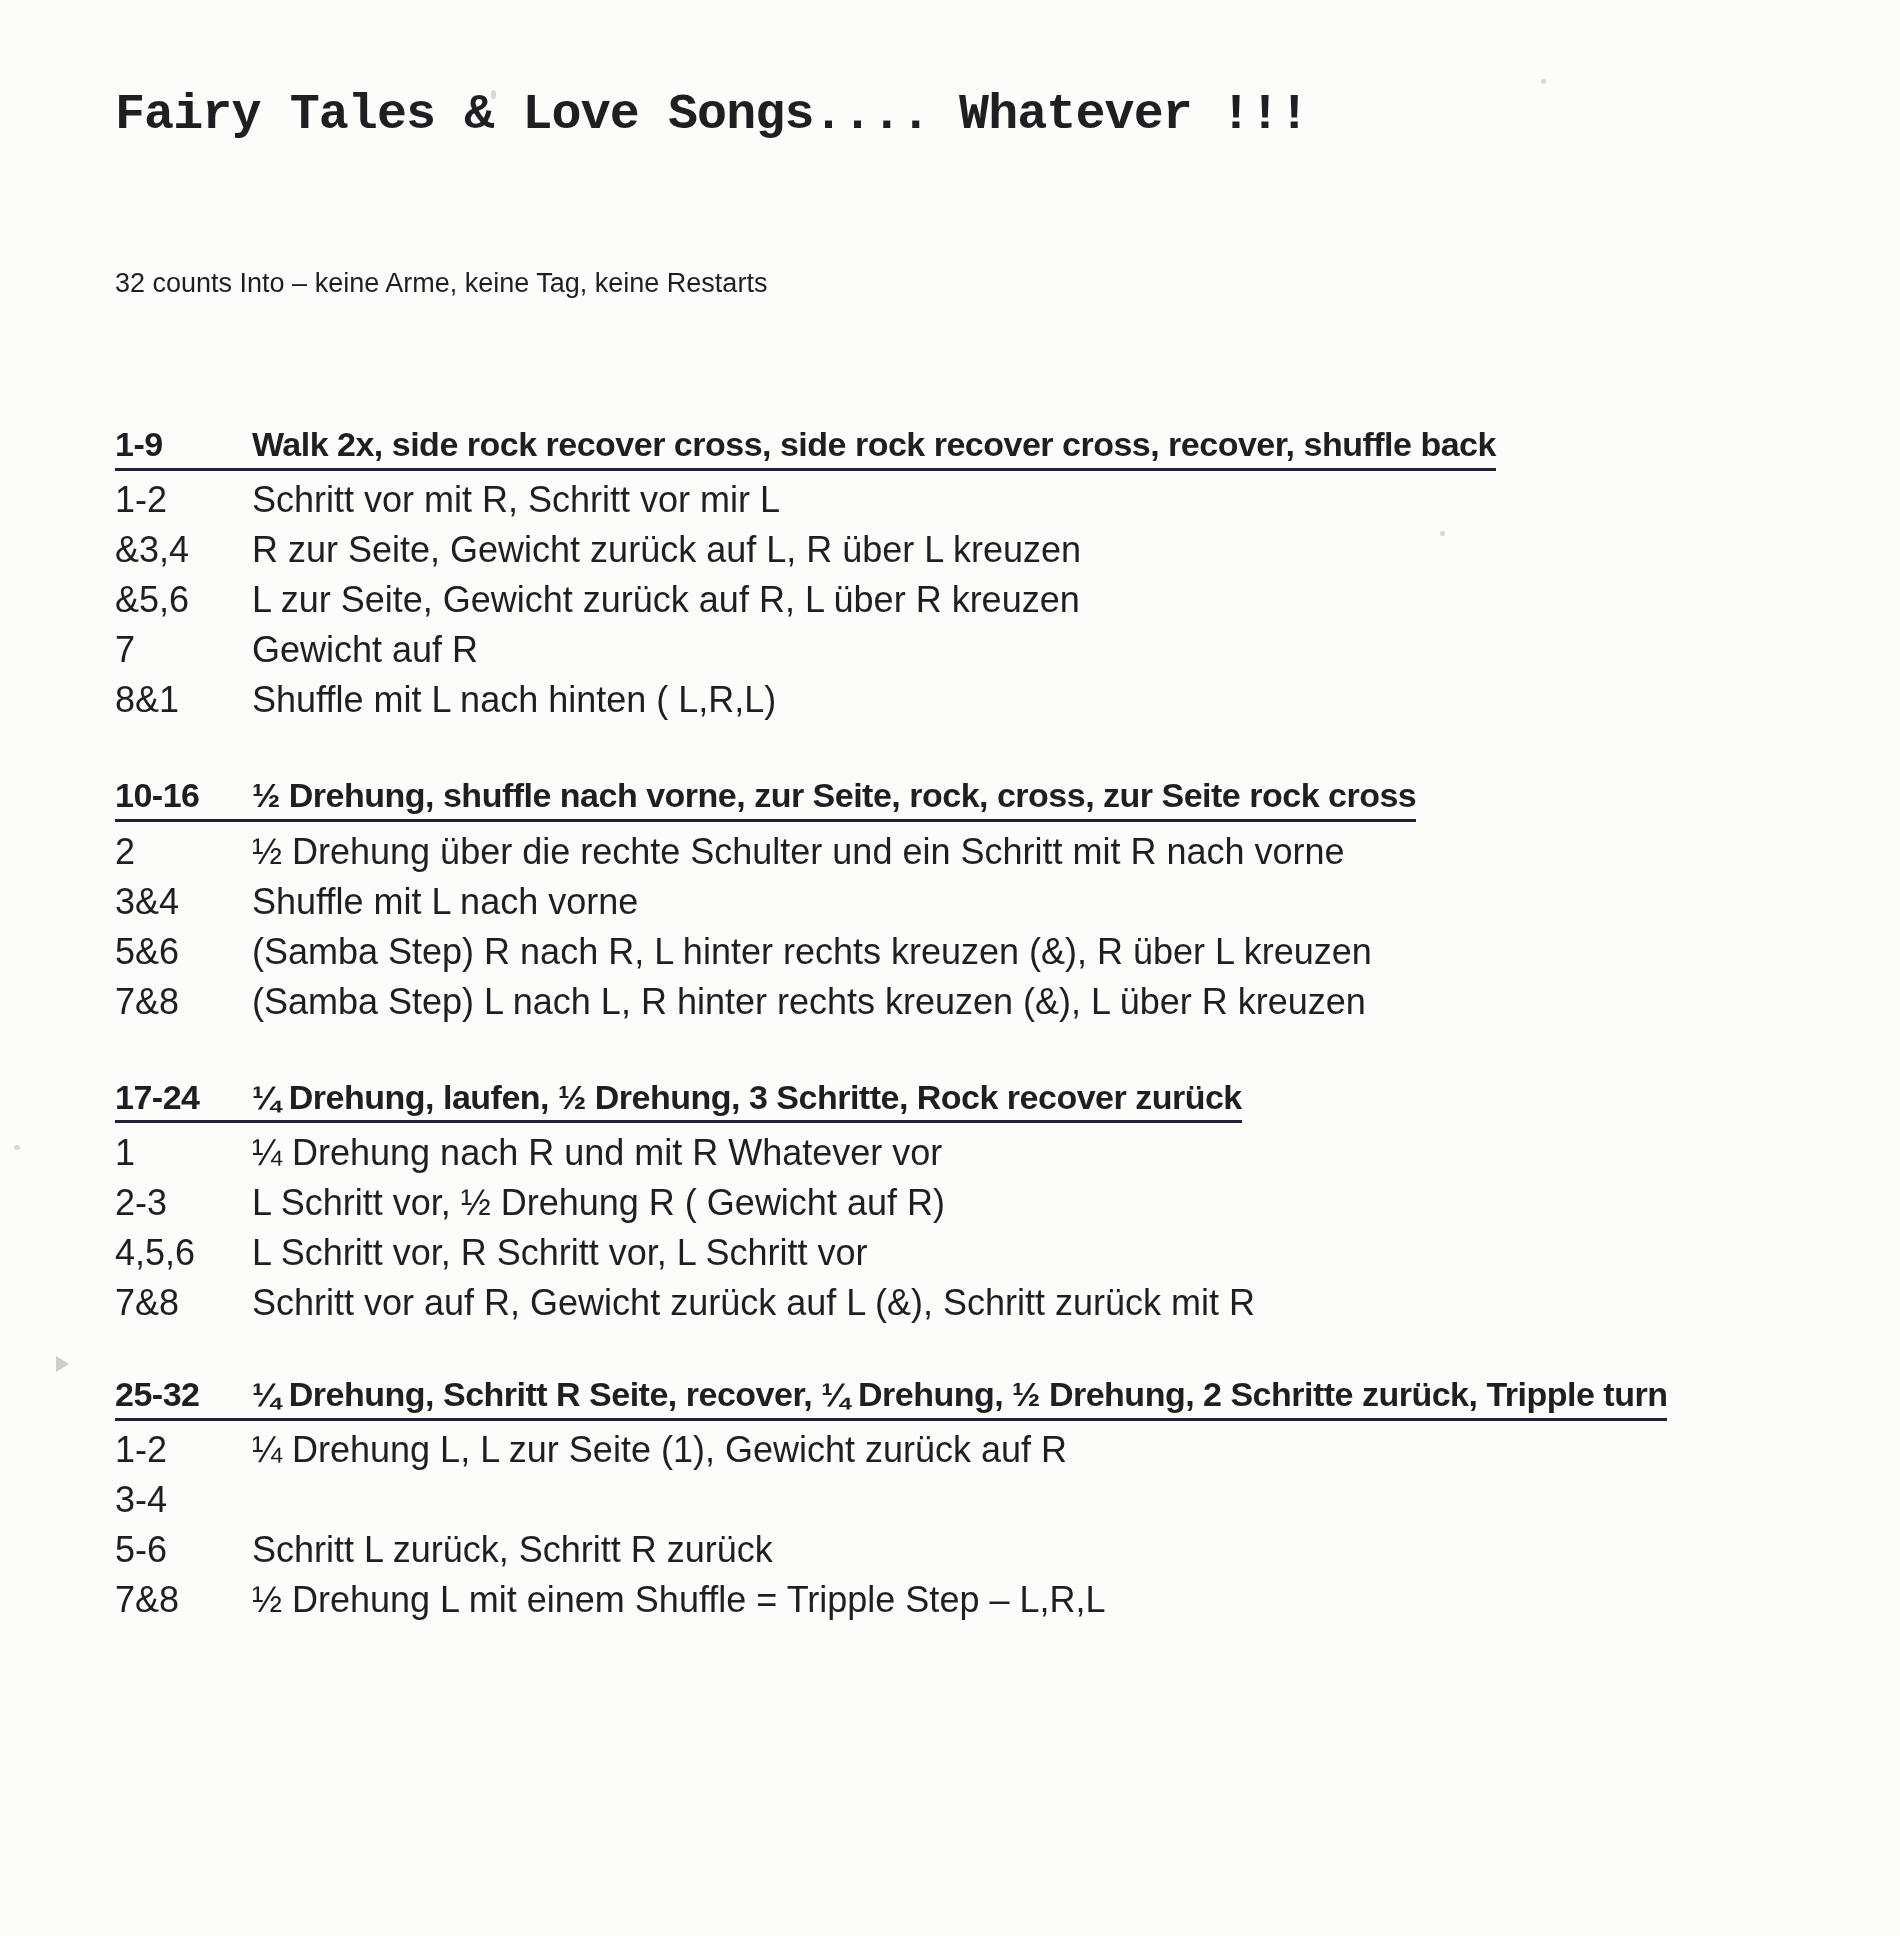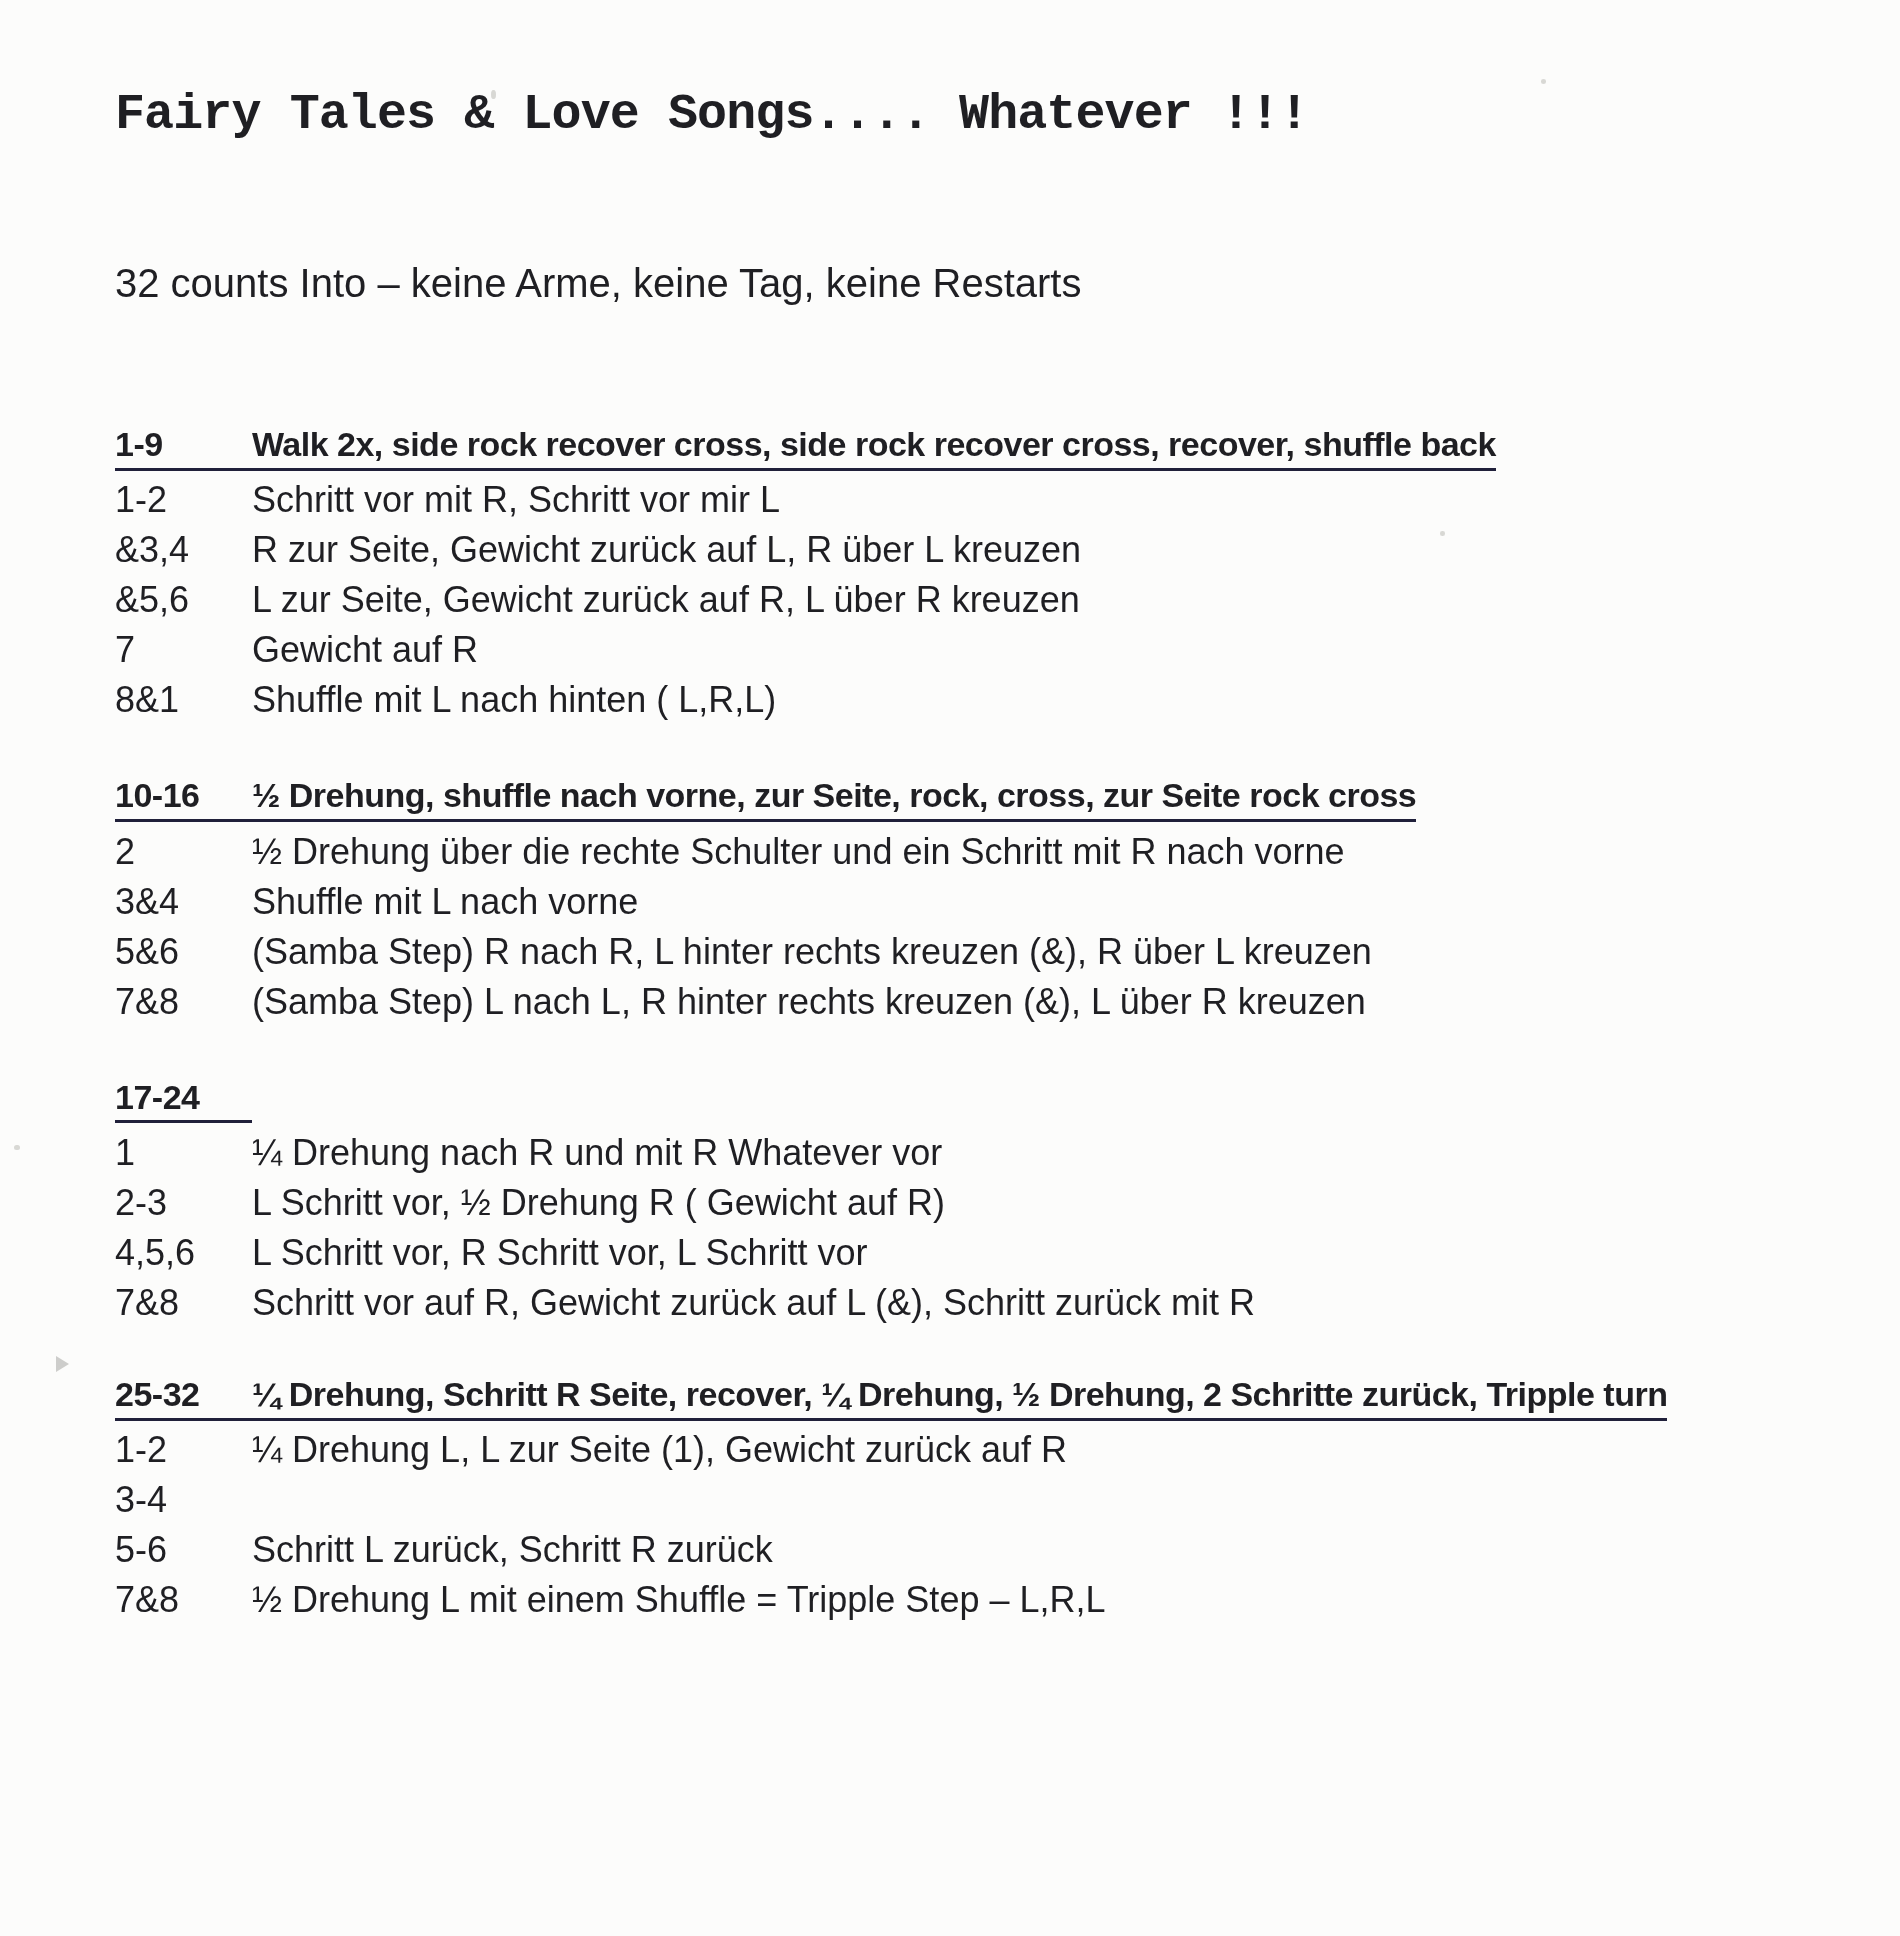--- a/index.html
+++ b/index.html
@@ -31,21 +31,21 @@
   }
   .meta {
     font-size: 36px;
     line-height: 49px;
   }
   .meta-row { display: flex; }
   .meta-col1 { width: 266px; flex: none; }
   .meta-col2 { width: 275px; flex: none; }
   .intro {
     margin-top: 115px;
-    font-size: 40px;
+    font-size: 27px;
     line-height: 50px;
     white-space: nowrap;
   }
   .sections { margin-top: 115px; }
   .section { margin-top: 49px; }
   .section:first-child { margin-top: 1px; }
   .section:last-child { margin-top: 45px; }
   .head-row {
     display: flex;
     font-weight: bold;
@@ -157,20 +157,21 @@
   <div class="step-row">
     <span class="count-col">7&amp;8</span>
     <span>(Samba Step) L nach L, R hinter rechts kreuzen (&amp;), L über R kreuzen</span>
   </div>
 </div>
   </div>
 
   <div class="section">
     <div class="head-row">
       <span class="count-col">17-24</span>
+      <span>¼ Drehung, laufen, ½ Drehung, 3 Schritte, Rock recover zurück</span>
     </div>
     <div>
   <div class="step-row">
     <span class="count-col">1</span>
     <span>¼ Drehung nach R und mit R Whatever vor</span>
   </div>
 
   <div class="step-row">
     <span class="count-col">2-3</span>
     <span>L Schritt vor, ½ Drehung R ( Gewicht auf R)</span>

